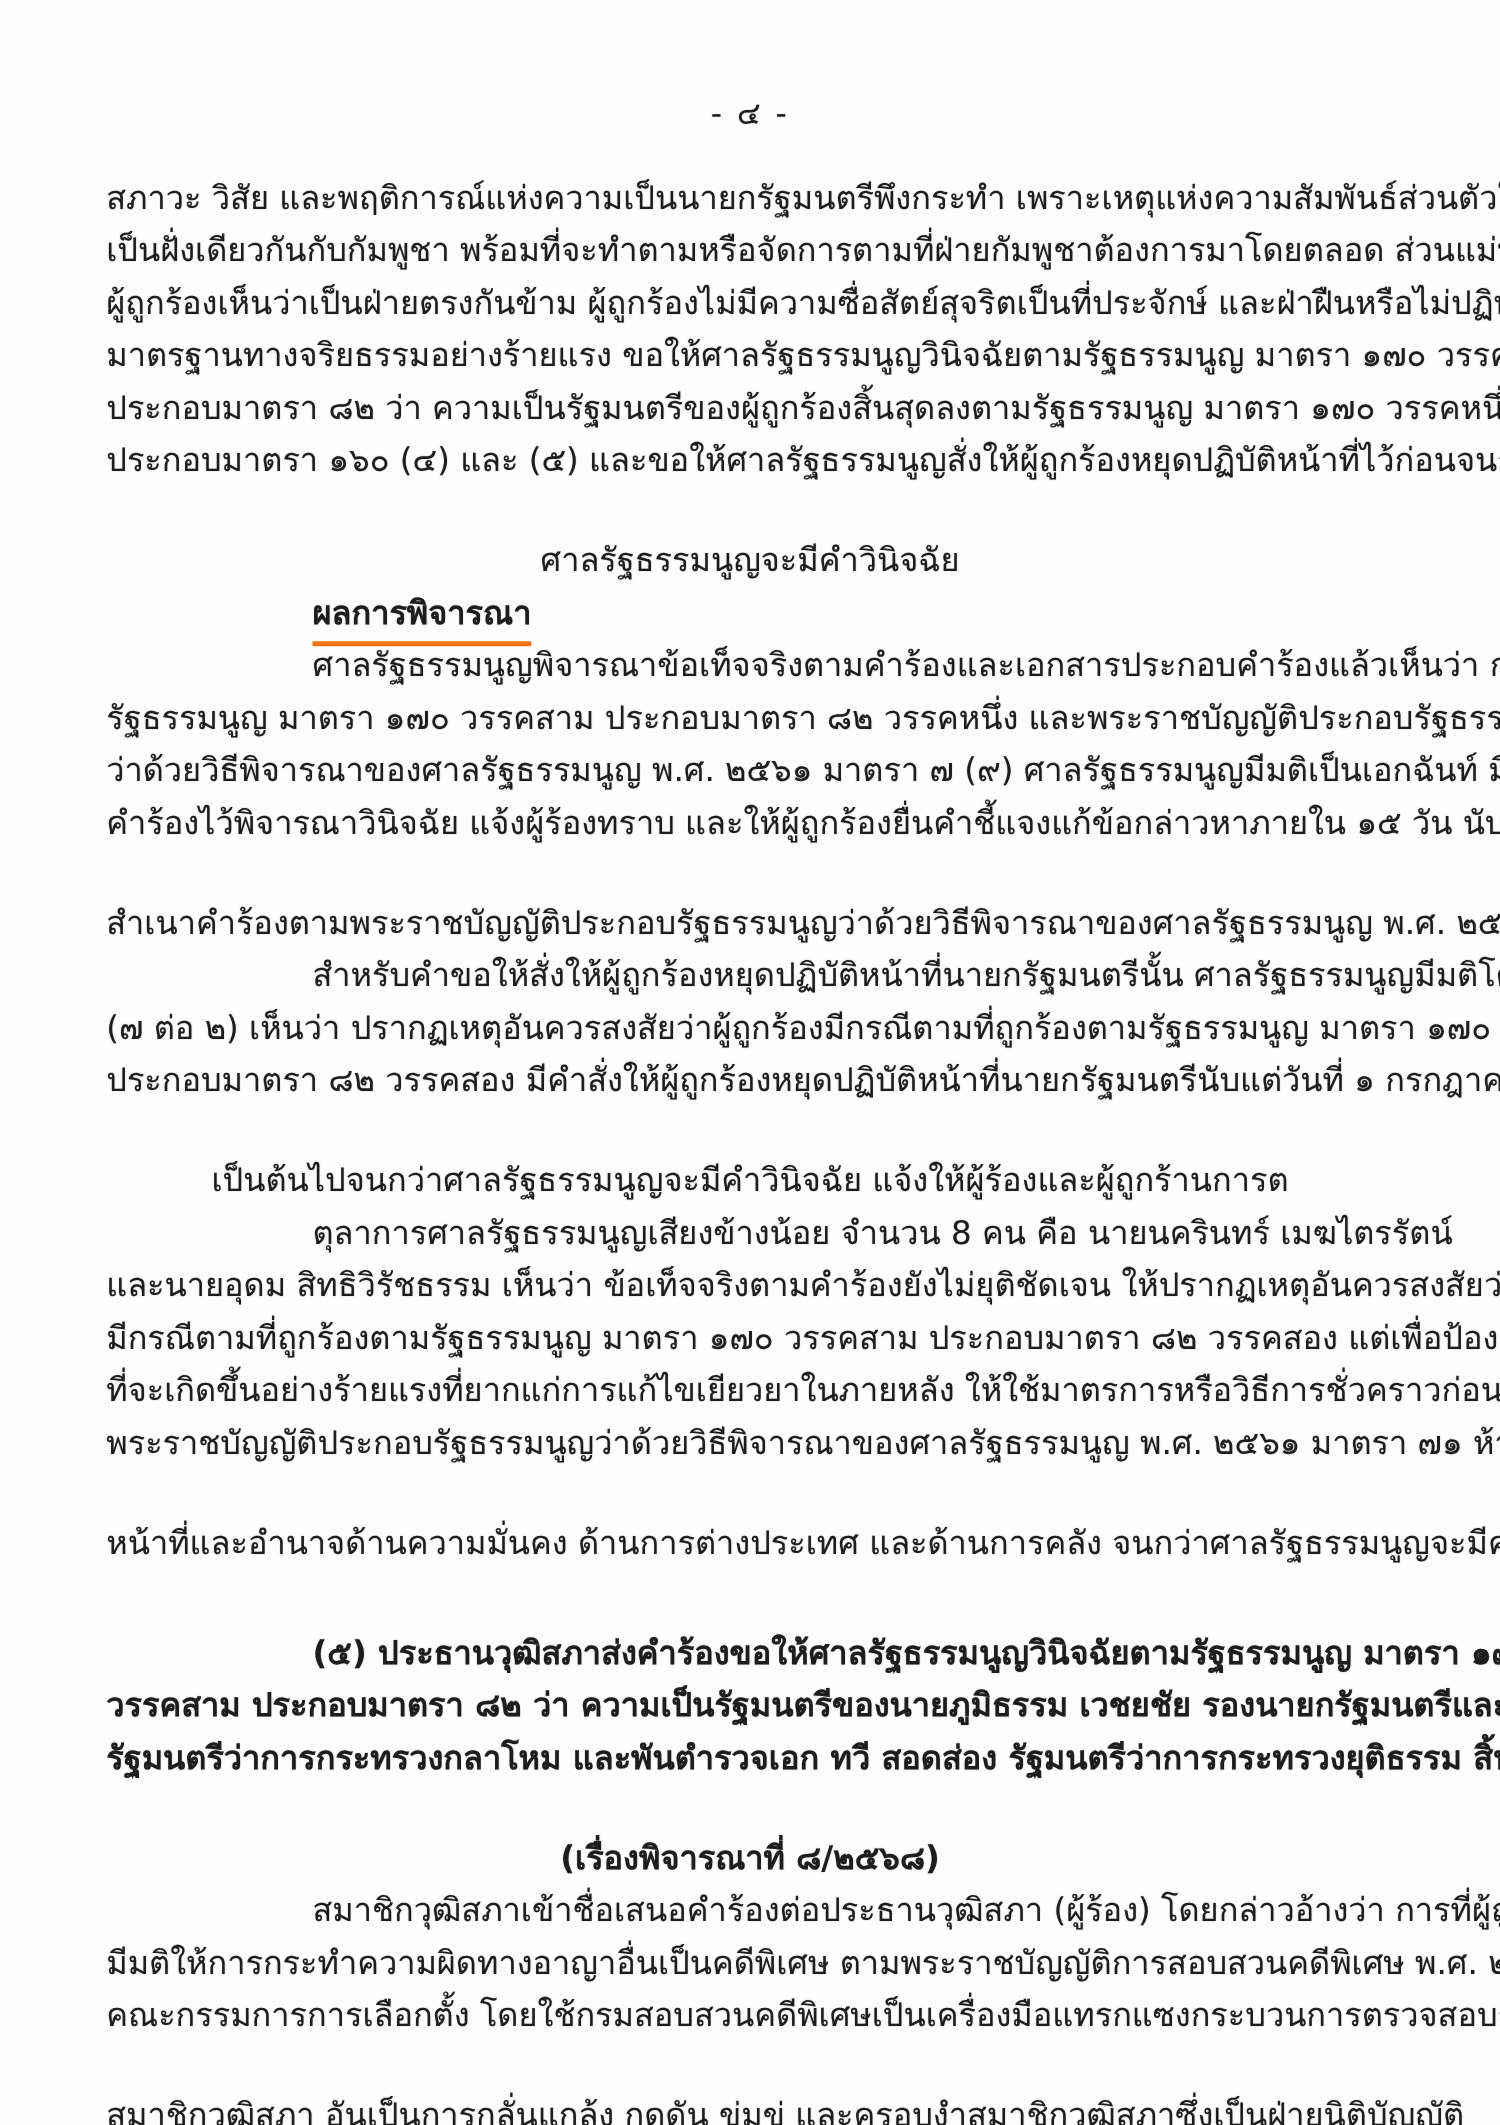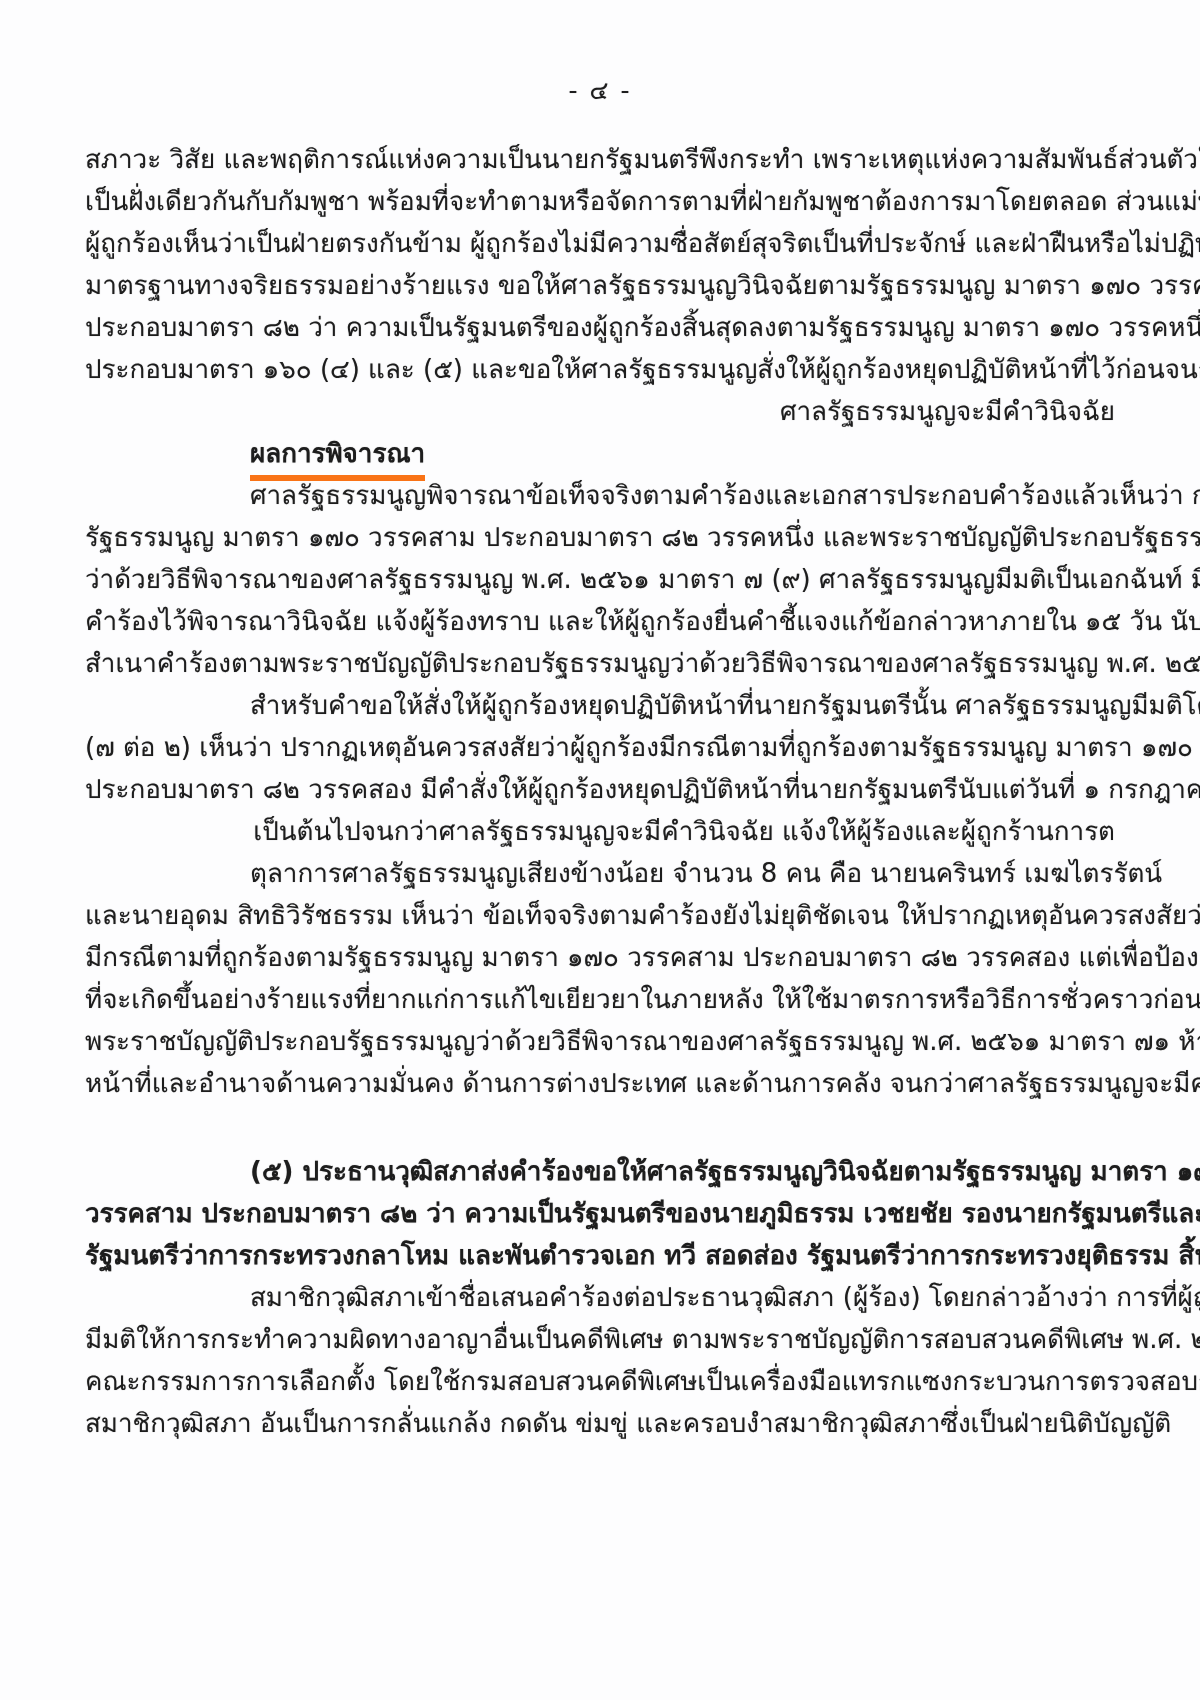--- a/index.html
+++ b/index.html
@@ -40,37 +40,38 @@
     white-space: nowrap;
     overflow: visible;
   }
   
   .jfy {
     text-align: justify;
     text-align-last: justify;
   }
   
   .end {
-    text-align: right;
+    text-align: center;
     text-align-last: auto;
+    margin-top: 38px;
   }
   
   .ind {
     padding-left: 165px;
   }
   .heading {
     height: 42px;
     line-height: 42px;
     margin: 0 0 0 165px;
     font-size: 26px;
     font-weight: 700;
   }
   .heading-text {
     display: inline-block;
-    border-bottom: 6px solid #f97316;
+    border-bottom: 4px solid #f97316;
     padding-bottom: 1px;
   }
   .bold-para .ln {
     font-weight: 700;
   }
   .gap-before {
     margin-top: 46px;
   }
 </style>
 </head>
@@ -117,20 +118,21 @@
       <div class="ln jfy">มีกรณีตามที่ถูกร้องตามรัฐธรรมนูญ มาตรา ๑๗๐ วรรคสาม ประกอบมาตรา ๘๒ วรรคสอง แต่เพื่อป้องกันความเสียหาย</div>
       <div class="ln jfy">ที่จะเกิดขึ้นอย่างร้ายแรงที่ยากแก่การแก้ไขเยียวยาในภายหลัง ให้ใช้มาตรการหรือวิธีการชั่วคราวก่อนการวินิจฉัยตาม</div>
       <div class="ln jfy">พระราชบัญญัติประกอบรัฐธรรมนูญว่าด้วยวิธีพิจารณาของศาลรัฐธรรมนูญ พ.ศ. ๒๕๖๑ มาตรา ๗๑ ห้ามมิให้ผู้ร้องใช้</div>
       <div class="ln end">หน้าที่และอำนาจด้านความมั่นคง ด้านการต่างประเทศ และด้านการคลัง จนกว่าศาลรัฐธรรมนูญจะมีคำวินิจฉัย</div>
     </section>
 
     <section class="para bold-para gap-before">
       <div class="ln jfy ind">(๕) ประธานวุฒิสภาส่งคำร้องขอให้ศาลรัฐธรรมนูญวินิจฉัยตามรัฐธรรมนูญ มาตรา ๑๗๐</div>
       <div class="ln jfy">วรรคสาม ประกอบมาตรา ๘๒ ว่า ความเป็นรัฐมนตรีของนายภูมิธรรม เวชยชัย รองนายกรัฐมนตรีและ</div>
       <div class="ln jfy">รัฐมนตรีว่าการกระทรวงกลาโหม และพันตำรวจเอก ทวี สอดส่อง รัฐมนตรีว่าการกระทรวงยุติธรรม สิ้นสุดลง</div>
+      <div class="ln end">(เรื่องพิจารณาที่ ๘/๒๕๖๘)</div>
     </section>
 
     <section class="para">
       <div class="ln jfy ind">สมาชิกวุฒิสภาเข้าชื่อเสนอคำร้องต่อประธานวุฒิสภา (ผู้ร้อง) โดยกล่าวอ้างว่า การที่ผู้ถูกร้องทั้งสอง</div>
       <div class="ln jfy">มีมติให้การกระทำความผิดทางอาญาอื่นเป็นคดีพิเศษ ตามพระราชบัญญัติการสอบสวนคดีพิเศษ พ.ศ. ๒๕๔๗</div>
       <div class="ln jfy">คณะกรรมการการเลือกตั้ง โดยใช้กรมสอบสวนคดีพิเศษเป็นเครื่องมือแทรกแซงกระบวนการตรวจสอบการเลือก</div>
       <div class="ln end">สมาชิกวุฒิสภา อันเป็นการกลั่นแกล้ง กดดัน ข่มขู่ และครอบงำสมาชิกวุฒิสภาซึ่งเป็นฝ่ายนิติบัญญัติ</div>
     </section>
 
   </div>

